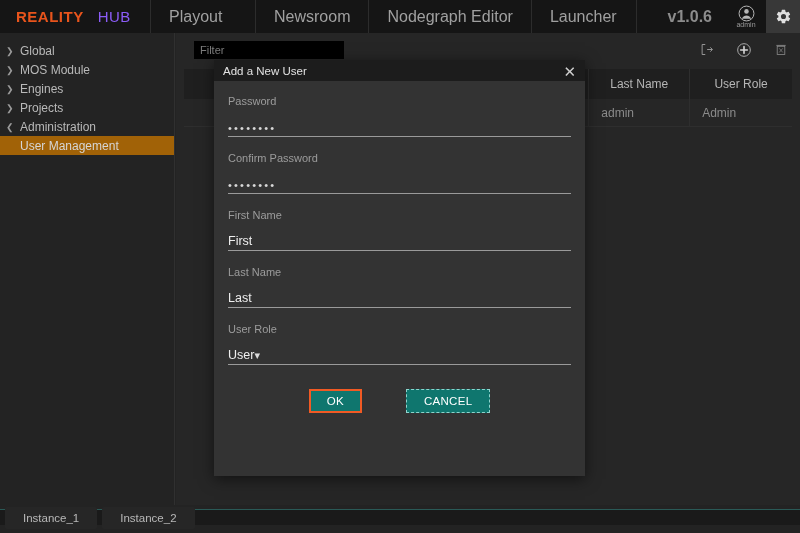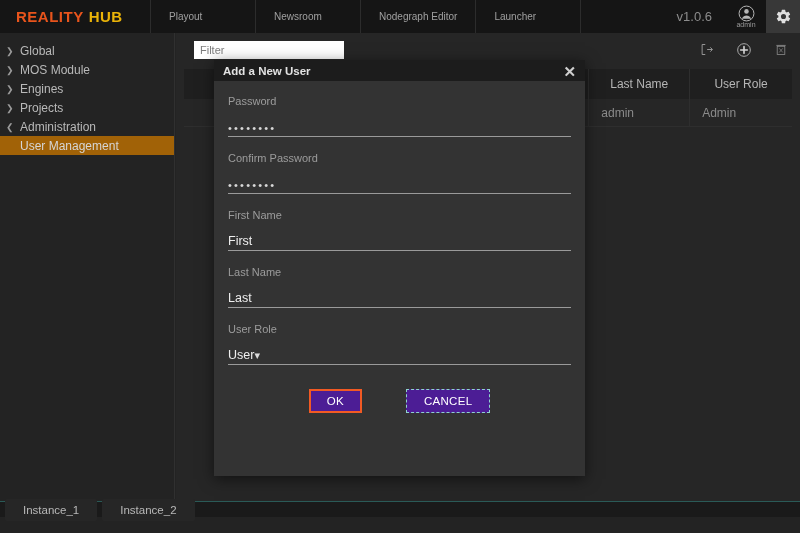--- a/index.html
+++ b/index.html
@@ -14,33 +14,34 @@
   
   .topbar {
     position: absolute; left: 0; top: 0; width: 800px; height: 33px;
     background: #151515; display: flex; align-items: stretch;
   }
   .brand {
     width: 150px; display: flex; align-items: center; padding-left: 16px;
     font-size: 15px; font-weight: bold; letter-spacing: .5px;
   }
   .brand .b1 { color: #e8541c; font-weight: bold; }
-  .brand .b2 { color: #eab308; font-weight: bold; margin-left: 5px; }
+  .brand .b2 { color: #8b5cf6; font-weight: normal; margin-left: 14px; }
   .navtabs { display: flex; align-items: stretch; }
   .navtab {
     display: flex; align-items: center; padding: 0 18px;
-    color: #a0a0a0; font-size: 10px;
+    color: #a0a0a0; font-size: 16px;
     border-left: 1px solid #2c2c2c;
     min-width: 105px;
   }
   .navtab.first { border-left: 1px solid #2c2c2c; }
   .navspacer { flex: 1; border-left: 1px solid #2c2c2c; }
   .version {
-    display: flex; align-items: center; color: #8c8c8c; font-size: 13px;
+    display: flex; align-items: center; color: #8c8c8c; font-size: 16px;
     padding-right: 14px;
+    font-weight: bold;
   }
   .userbtn {
     width: 40px; display: flex; flex-direction: column;
     align-items: center; justify-content: center; color: #b5b5b5;
   }
   .userbtn .uname { font-size: 7px; color: #9a9a9a; margin-top: -1px; }
   .gearbtn {
     width: 34px; background: #383838; display: flex;
     align-items: center; justify-content: center;
   }
@@ -64,21 +65,21 @@
   
   .content {
     position: absolute; left: 176px; top: 33px; right: 0; height: 472px;
     background: #262626;
   }
   .toolbar {
     position: relative; height: 33px; display: flex; align-items: center;
     padding: 0 10px;
   }
   .filterbox {
-    margin-left: 8px; width: 150px; height: 18px; background: #ffffff;
+    margin-left: 8px; width: 150px; height: 18px; background: #000000;
     color: #7d7d7d; font-size: 11px; padding: 2px 6px;
     display: flex; align-items: center;
   }
   .tb-actions { position: absolute; right: 12px; display: flex; gap: 22px; align-items: center; }
   .tb-ico { color: #9d9d9d; display: flex; align-items: center; }
 
   .table { position: absolute; left: 8px; right: 8px; top: 36px; }
   .thead { display: flex; height: 30px; background: #1f1f1f; }
   .th {
     display: flex; align-items: center; justify-content: center;
@@ -92,21 +93,21 @@
   .c0 { width: 150px; } .c1 { width: 150px; } .c2 { width: 110px; }
   .c3 { width: 102px; } .c4 { width: 103px; border-right: none; }
 
   
   .dlg {
     position: absolute; left: 214px; top: 60px; width: 371px; height: 416px;
     background: #333333; box-shadow: 0 3px 14px rgba(0,0,0,.55);
   }
   .dlg-head {
     height: 21px; background: #1c1c1c; display: flex; align-items: center;
-    padding: 0 8px 0 9px; position: relative; font-weight: bold;
+    padding: 0 8px 0 9px; position: relative;
   }
   .dlg-title { color: #e2e2e2; font-size: 11.5px; }
   .dlg-close {
     position: absolute; right: 9px; top: 50%; transform: translateY(-50%);
     color: #cfcfcf; font-size: 15px; line-height: 1;
   }
   .dlg-body { padding: 14px 14px 0 14px; }
   .field { margin-bottom: 2px; }
   .f-label { color: #9c9c9c; font-size: 11px; margin-bottom: 11px; }
   .f-value {
@@ -120,30 +121,30 @@
     color: #efefef; font-size: 12.5px; height: 19px;
     border-bottom: 1px solid #9a9a9a; padding-bottom: 2px;
     display: flex; align-items: flex-end; justify-content: flex-start;
   }
   .f-select .chevd { color: #dcdcdc; font-size: 11px; }
   .dlg-actions {
     display: flex; justify-content: center; gap: 16px;
     margin-top: 24px;
   }
   .btn {
-    background: #4c1d95; color: #ffffff; font-size: 11.5px;
+    background: #0f766e; color: #ffffff; font-size: 11.5px;
     padding: 6px 18px; min-width: 42px; text-align: right;
     letter-spacing: .3px;
   }
   .btn.ok { border: 2px solid #f15a24; padding: 4px 16px; }
   .btn.cancel { border: 1px dashed #8fd4cd; padding: 5px 17px; margin-left: 28px; }
 
   
   .bottombar {
-    position: absolute; left: 0; bottom: 16px; width: 800px; height: 16px;
+    position: absolute; left: 0; bottom: 8px; width: 800px; height: 16px;
     background: #1a1a1a; border-top: 1px solid #2a5a57;
     display: flex; align-items: center; gap: 5px; padding-left: 5px; margin-top: 24px;
   }
   .inst {
     background: #262626; color: #b8b8b8; font-size: 11.5px;
     padding: 5px 18px; border-radius: 2px;
   }
 </style>
 </head>
 <body>

